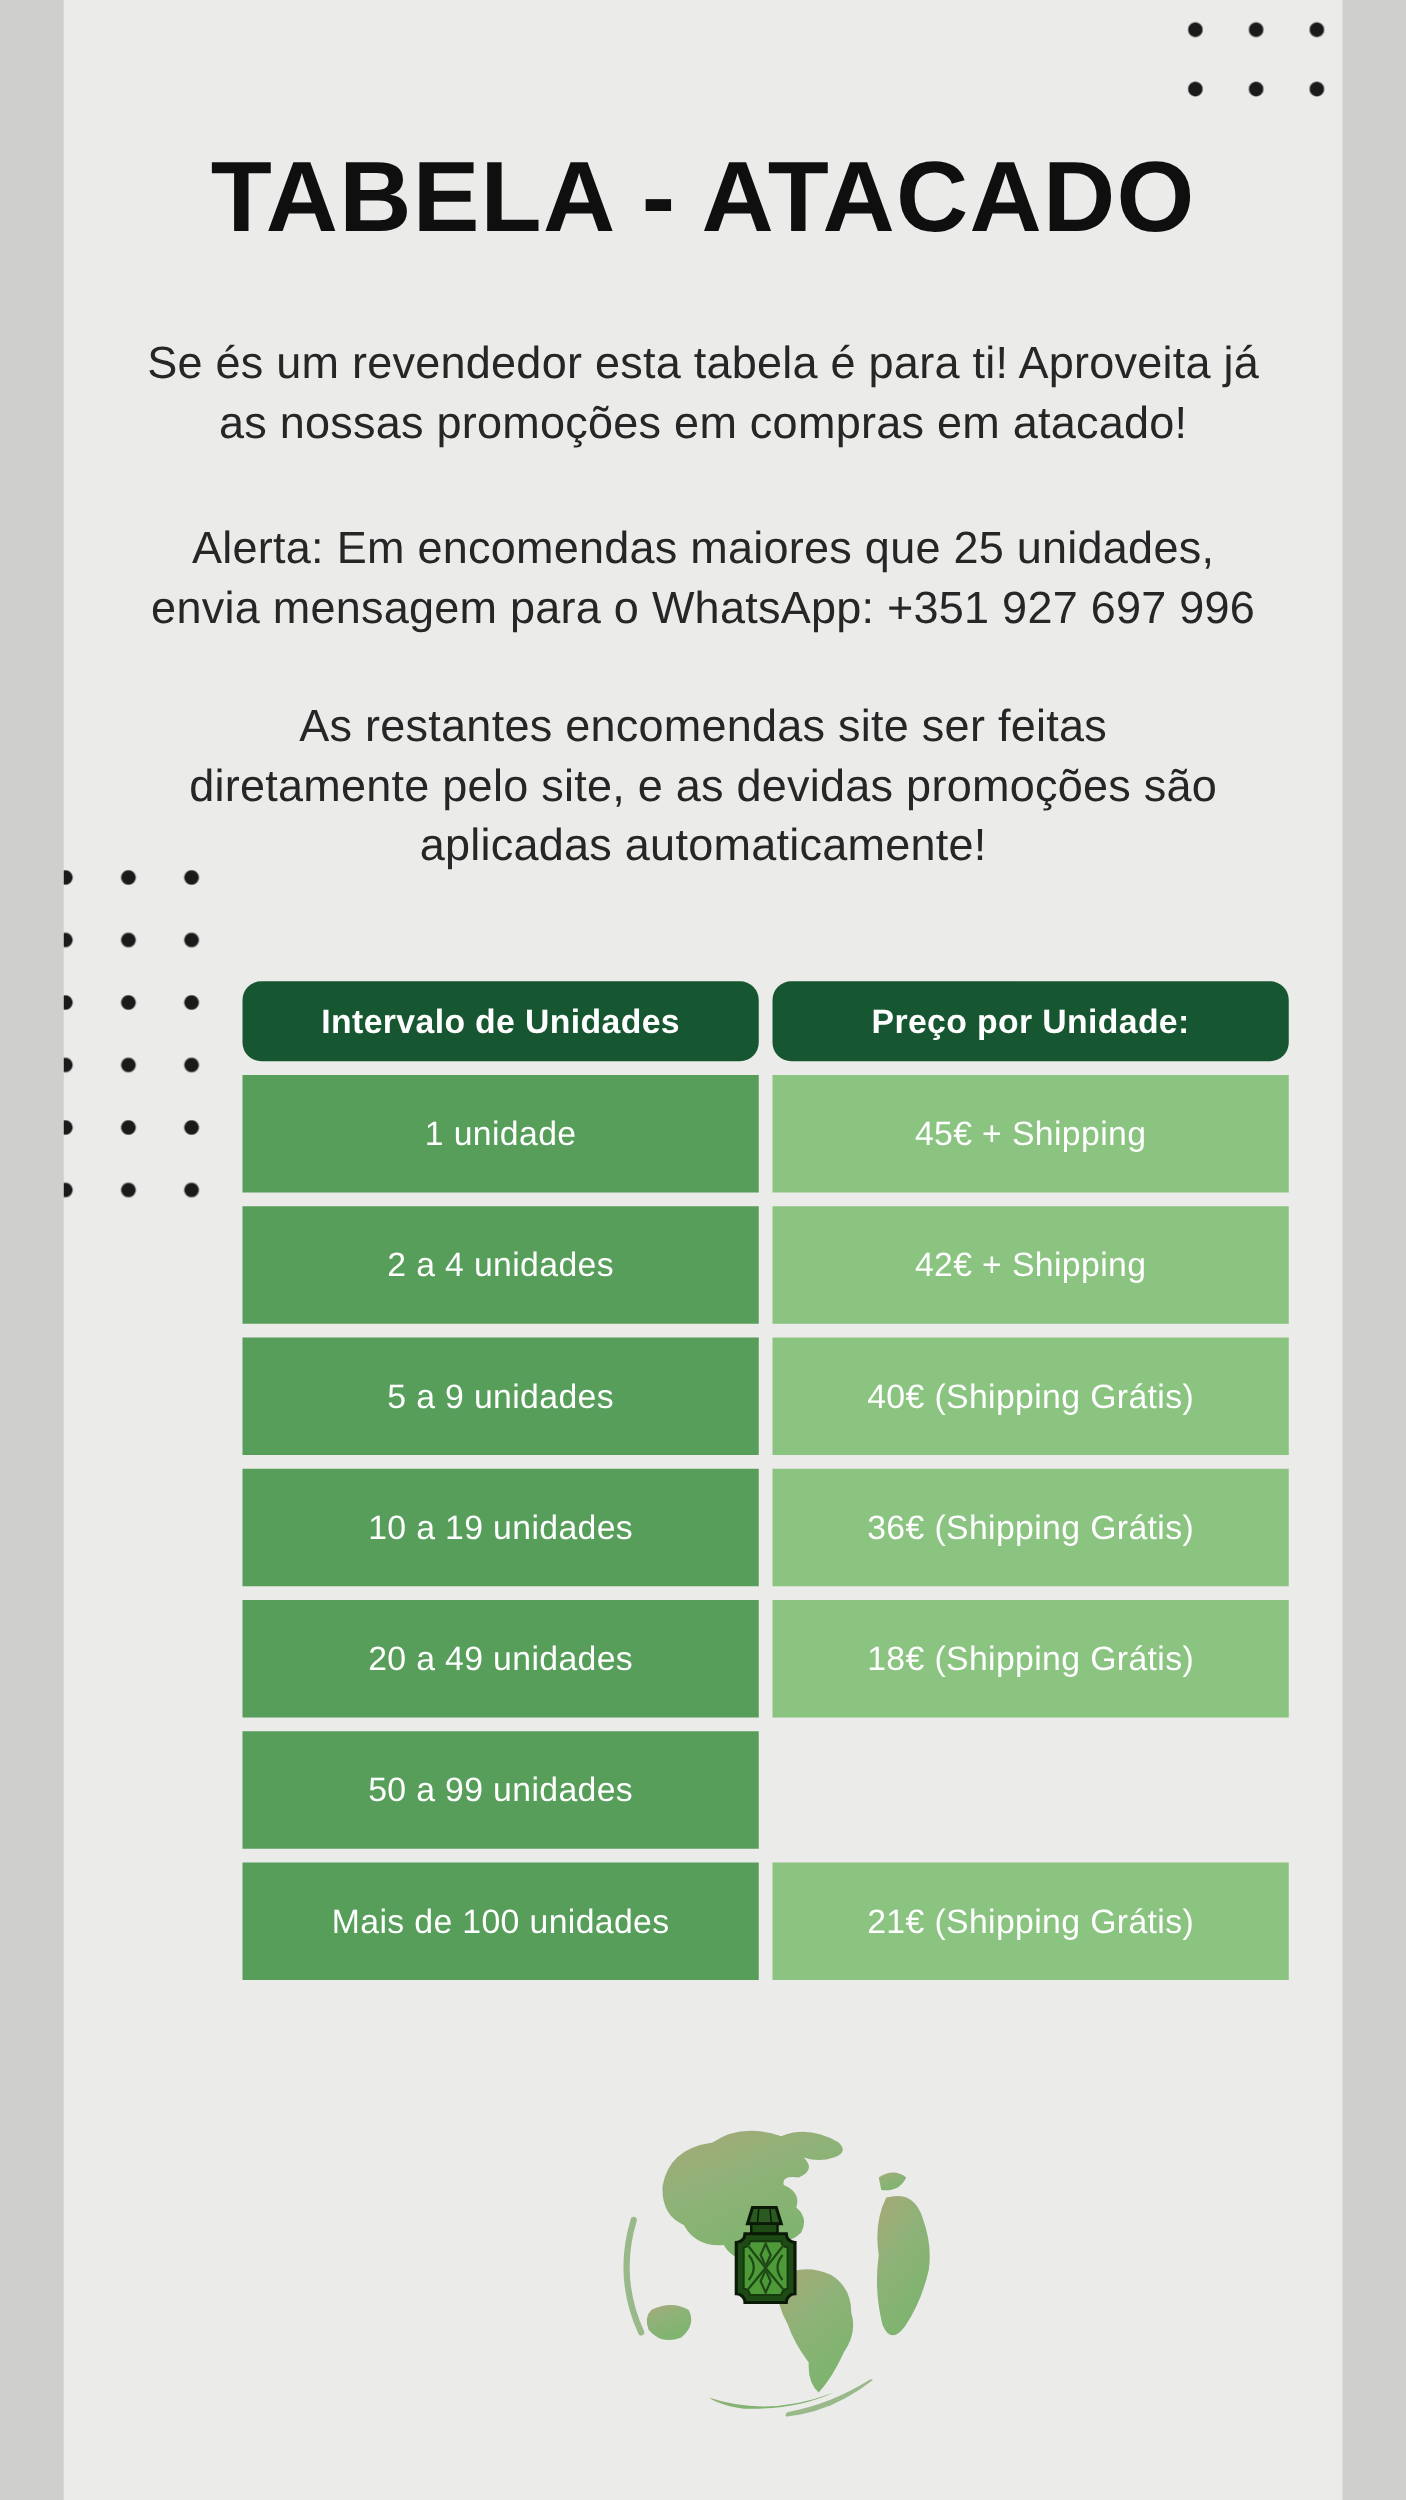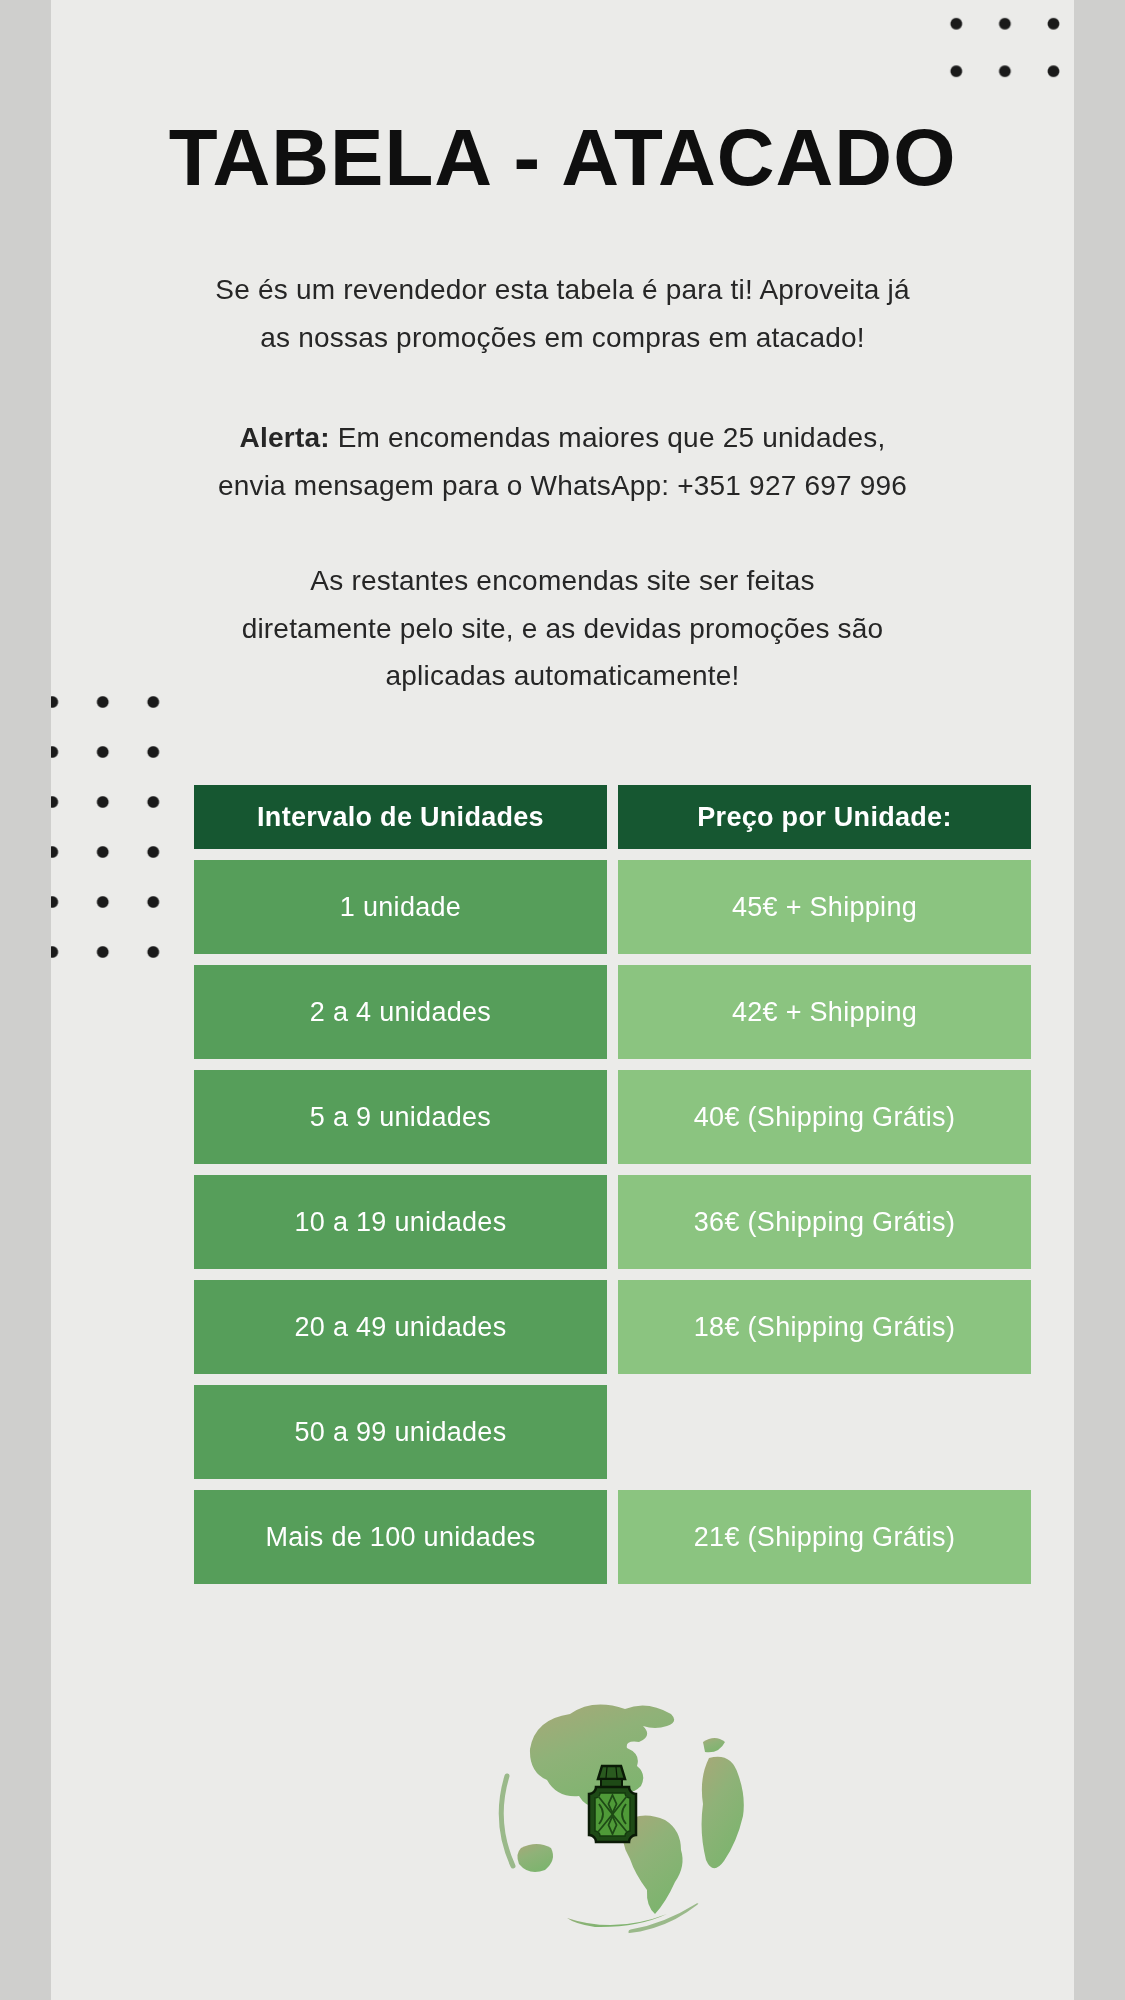--- a/index.html
+++ b/index.html
@@ -14,36 +14,36 @@
     background:var(--page_bg);overflow:hidden;
     font-family:"Liberation Sans",sans-serif;
   }
   .page-title{
     position:absolute;left:0;right:0;top:116px;
     text-align:center;font-size:80px;line-height:84px;font-weight:bold;
     letter-spacing:1px;color:var(--ink);
   }
   .para{
     position:absolute;left:40px;right:40px;
-    text-align:center;font-size:28px;line-height:47.5px;
+    text-align:center;font-size:36px;line-height:47.5px;
     color:var(--body_text);letter-spacing:0.2px;
   }
-  .para b{font-weight:bold;}
+  .para b{font-weight:normal;}
   #para-intro{top:266px;}
   #para-alert{top:414px;}
   #para-note{top:557px;}
 
   
   .price-table{position:absolute;left:143px;top:785px;width:837px;}
   .thead,.trow{display:flex;gap:11px;margin-bottom:11px;}
   .cell{
     width:413px;display:flex;align-items:center;justify-content:center;
     color:var(--cell_text);font-size:27px;letter-spacing:0.3px;text-align:center;
   }
-  .thead .cell{height:64px;background:var(--header_bg);font-weight:bold;}
+  .thead .cell{height:64px;background:var(--header_bg);font-weight:bold;border-radius:15px;}
   .trow .cell{height:94px;}
   .range-cell{background:var(--range_bg);}
   .price-cell{background:var(--price_bg);}
 
   
   .dot-grid{
     position:absolute;
     background-image:radial-gradient(circle, var(--dot) 5.2px, transparent 6.4px);
   }
   #dots-top-right{left:881px;top:0;width:244px;height:95px;background-size:48.6px 47.5px;}

